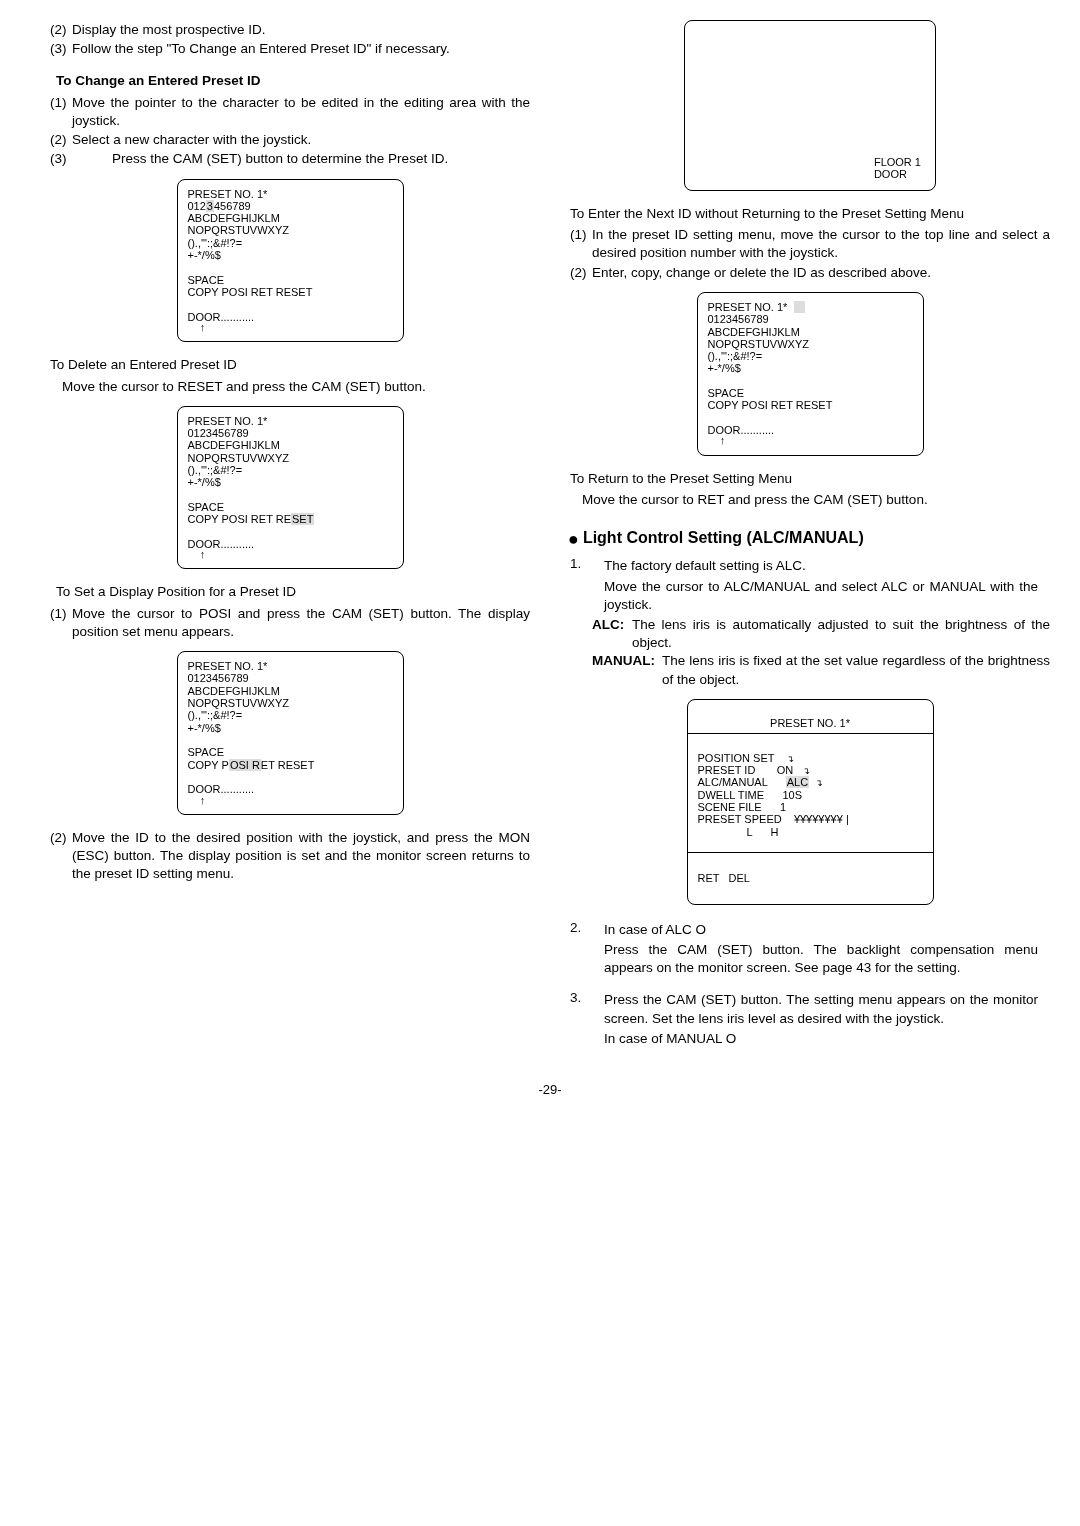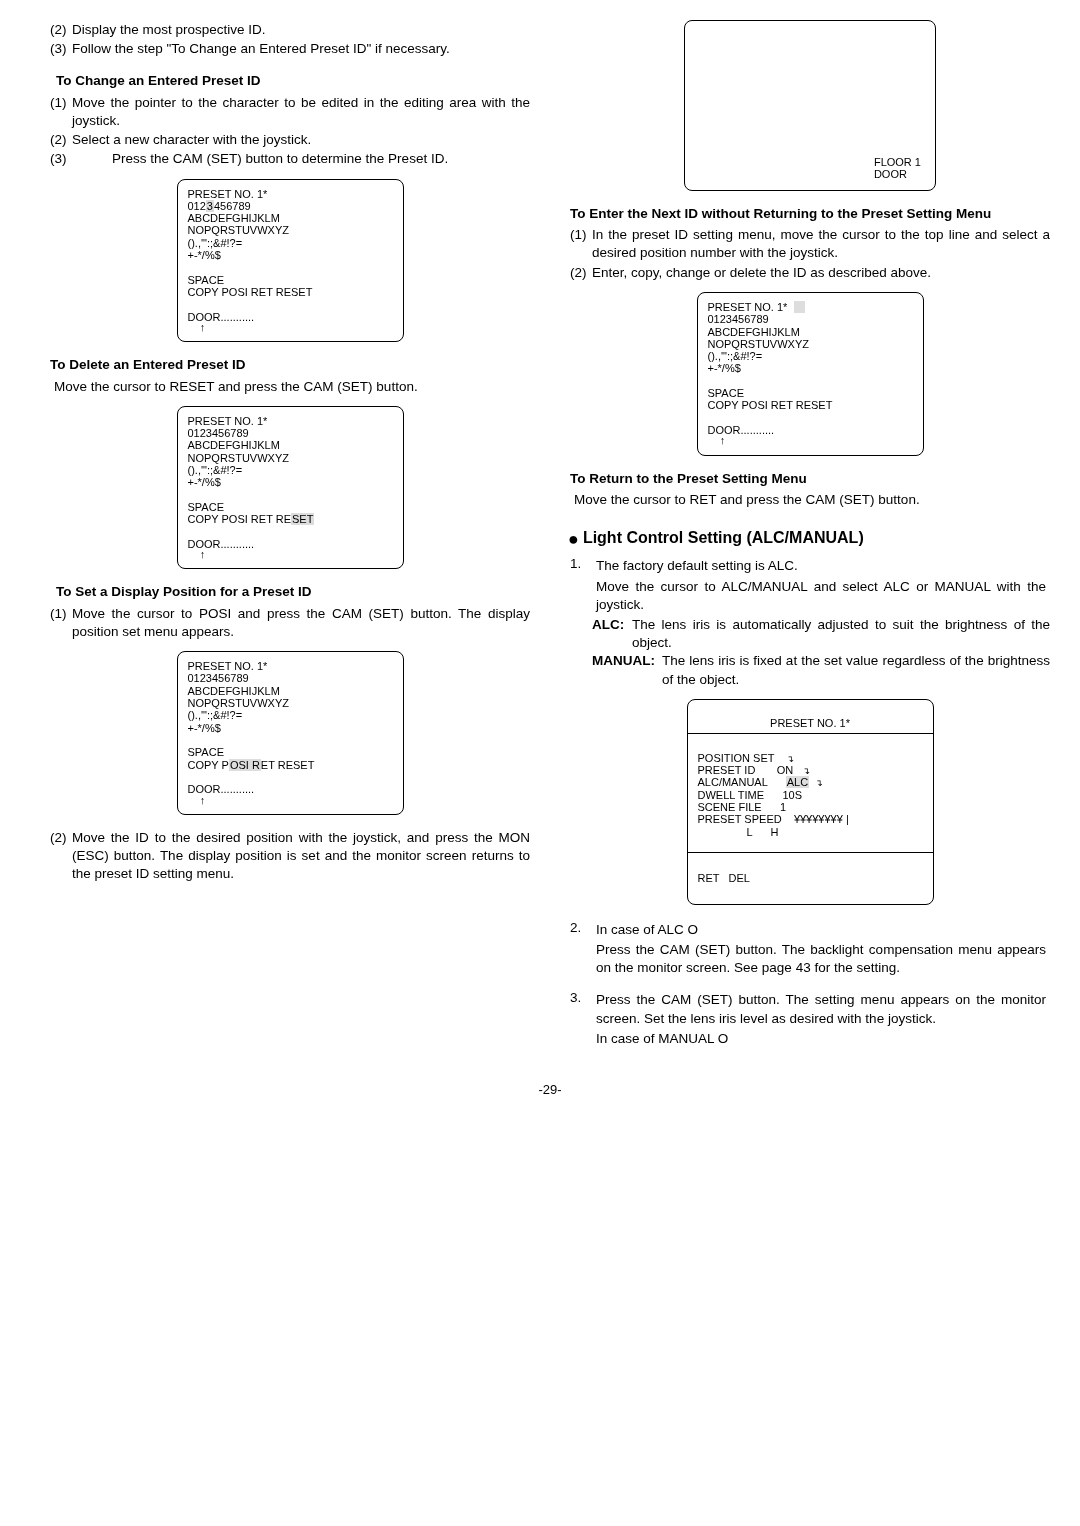--- a/index.html
+++ b/index.html
@@ -14,21 +14,21 @@
   .columns {
     display: flex;
     gap: 40px;
   }
   .col {
     flex: 1;
   }
   .num-item { margin: 1px 0 1px 0; text-align: justify; }
   .num-item .num { display: inline-block; width: 22px; }
   .heading-b { font-weight: bold; margin: 14px 0 3px 0; }
-  .heading-b-tight { font-weight: bold; margin: 2px 0 3px 0; }
+  .heading-b-tight { font-weight: normal; margin: 2px 0 3px 0; }
   .osd {
     border: 1.5px solid #000;
     border-radius: 8px;
     font-family: Arial, Helvetica, sans-serif;
     font-size: 11px;
     line-height: 1.12;
     padding: 8px 10px 6px 10px;
     margin: 10px auto 14px auto;
     white-space: pre;
     width: 205px;
@@ -59,21 +59,21 @@
   }
   .small-icon {
     font-size: 9px;
     display: inline-block;
   }
   .page-num { text-align: center; margin-top: 30px; font-size: 13px;}
   .def { padding-left: 40px; text-align: justify; }
   .def .lbl { font-weight: bold; margin-left:-40px; float:left;}
   .def2 { padding-left: 70px; text-align: justify; }
   .def2 .lbl { font-weight: bold; margin-left:-70px; float:left;}
-  p { margin: 2px 4px; text-align: justify;}
+  p { margin: 2px 12px; text-align: justify;}
 </style>
 </head>
 <body>
 
 <div class="columns">
 
   <div class="col">
     <p class="num-item"><span class="num">(2)</span><span>Display the most prospective ID.</span></p>
     <div class="num-item" style="display:flex;">
         <span class="num" style="flex-shrink:0;">(3)</span>

